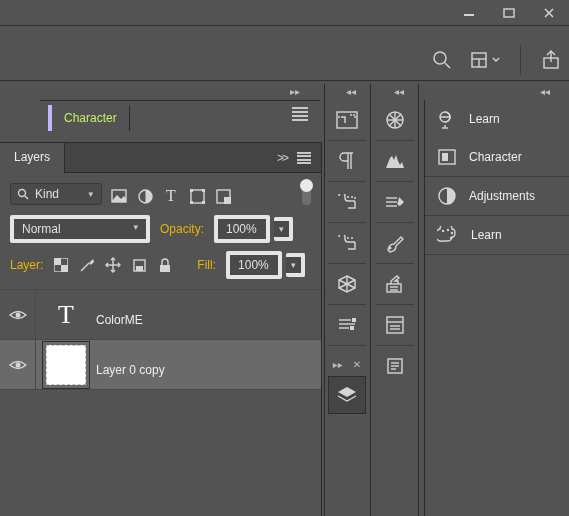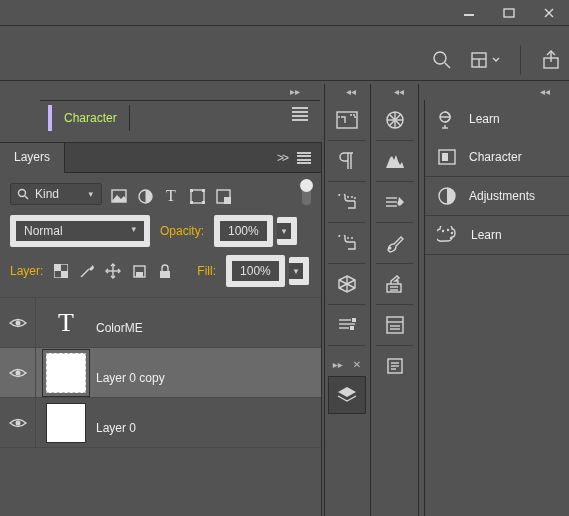--- a/index.html
+++ b/index.html
@@ -111,21 +111,21 @@
   .toggle .knob {
     position:absolute; left:-2px; top:-2px; width:13px; height:13px;
     background:#e9e9e9; border-radius:50%;
   }
 
   .blendrow, .lockrow {
     display:flex; align-items:center; gap:10px;
     padding:4px 10px;
   }
   .dd {
-    border:6px solid #e5e5e5; background:#4a4a4a;
+    border:4px solid #e5e5e5; background:#4a4a4a;
     padding:3px 8px; border-radius:2px;
     display:flex; min-width:80px;
   }
   .dd.small { min-width:56px; }
   .dd .chev { margin-left:auto; font-size:9px; color:#ccc;}
   .dd.smchev { min-width:0; padding:3px 5px; border-left:none; margin-left:-6px;}
   .lbl { color:#eab308; }
   .licon { width:16px; height:16px; display:flex; align-items:center; justify-content:center; color:#ddd;}
 
   .layerlist { margin-top:6px; }
@@ -401,30 +401,20 @@
     <div class="layer sel">
       <div class="vis">
         <svg width="18" height="12">
             <path d="M1 6 Q9 -1 17 6 Q9 13 1 6 Z"></path>
             <circle cx="9" cy="6" r="2.5" class="fillw"></circle>
           </svg>
       </div>
       <div class="thumb img"></div>
       <span class="name">Layer 0 copy</span>
     </div>
-    <div class="layer">
-      <div class="vis">
-        <svg width="18" height="12">
-            <path d="M1 6 Q9 -1 17 6 Q9 13 1 6 Z"></path>
-            <circle cx="9" cy="6" r="2.5" class="fillw"></circle>
-          </svg>
-      </div>
-      <div class="thumb img2"></div>
-      <span class="name">Layer 0</span>
-    </div>
     <div class="listend"></div>
   </div>
 </div>
 
 <div class="strip stripA">
   <div class="cell">
     <svg width="22" height="18">
         <rect x="1" y="1" width="20" height="16"></rect>
         <polyline points="5,6 9,6 9,12"></polyline>
         <line x1="3" y1="5" x2="3" y2="7"></line>

